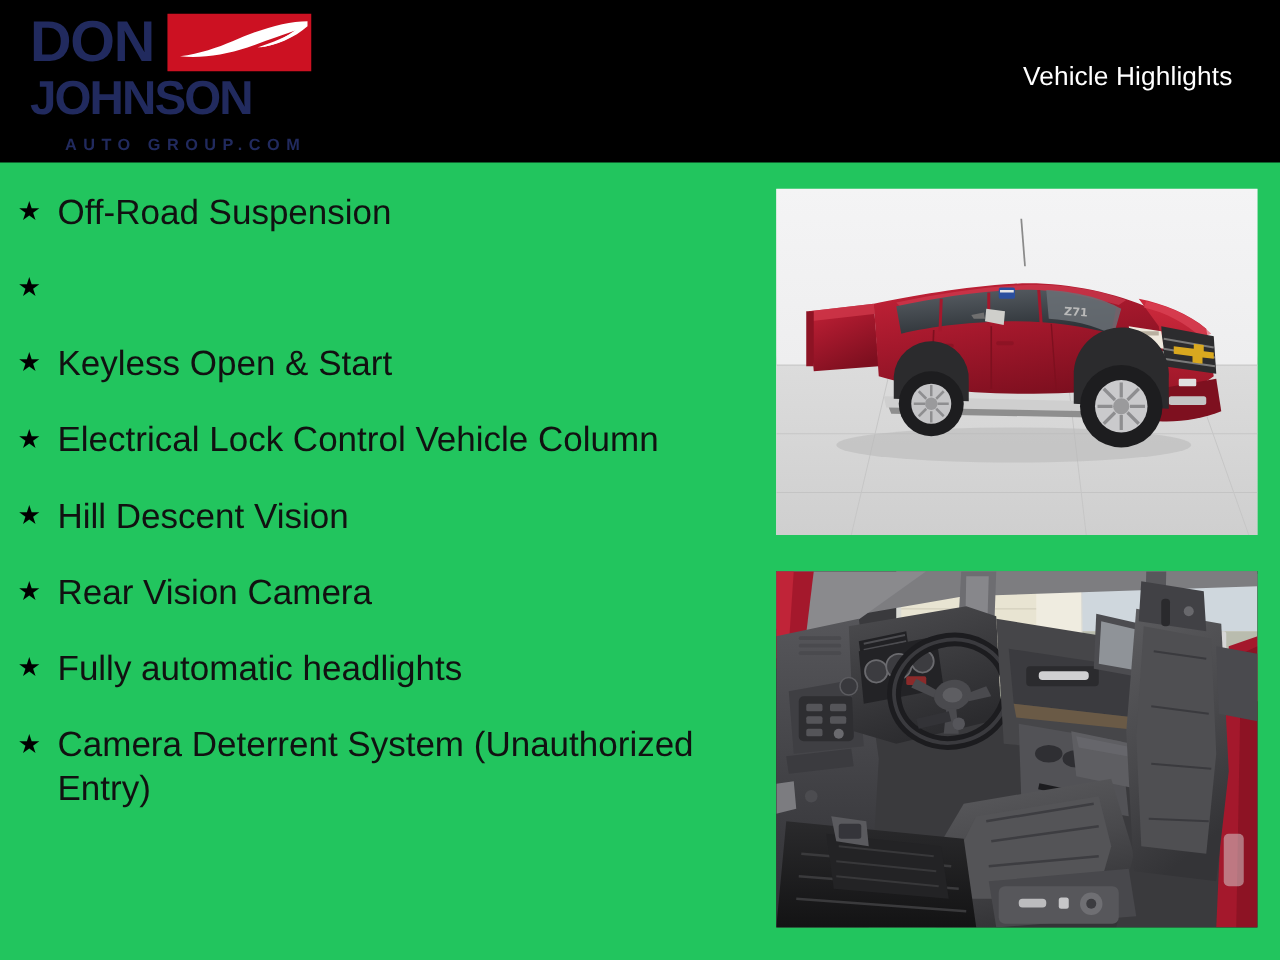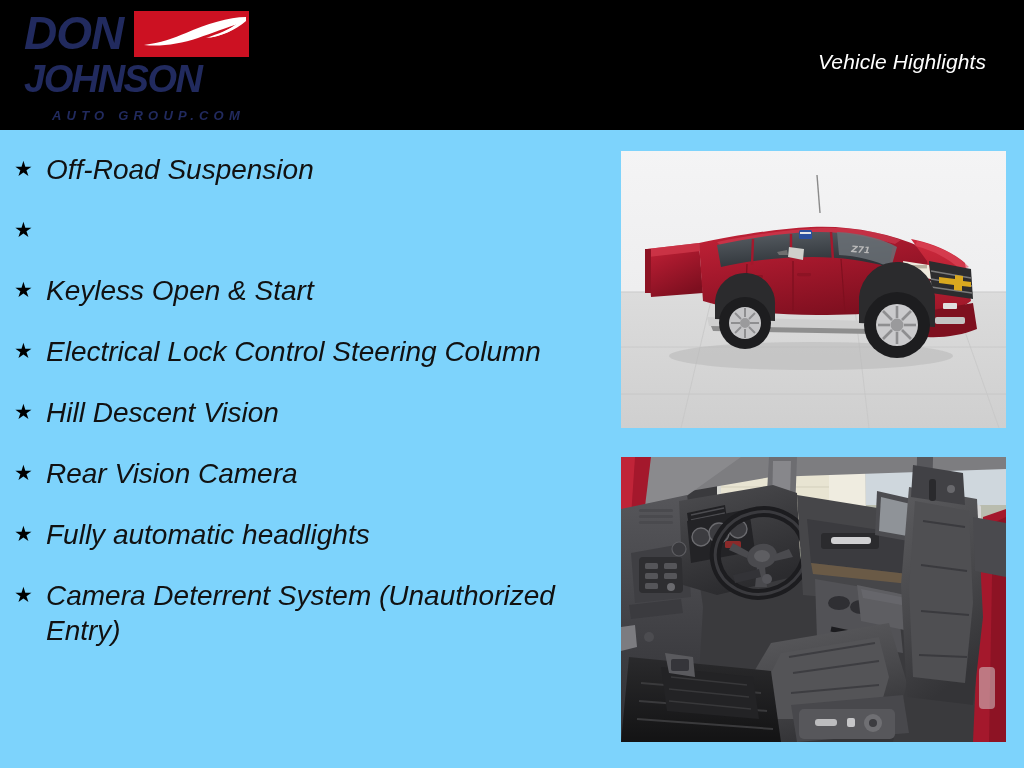--- a/index.html
+++ b/index.html
@@ -9,22 +9,21 @@
     height: 768px;
     background: #ffffff;
     font-family: "Liberation Sans", sans-serif;
     overflow: hidden;
   }
 
   .page {
     position: relative;
     width: 1024px;
     height: 768px;
-    background: #7dd3fc;
-    font-style: italic;
+    background: #22c55e;
   }
 
   
   .header {
     position: absolute;
     left: 0; top: 0;
     width: 1024px;
     height: 130px;
     background: #000000;
   }
@@ -195,21 +194,21 @@
       <span class="feature-bullet">★</span>
     </li>
 
     <li class="feature-item">
       <span class="feature-bullet">★</span>
       <span class="feature-label">Keyless Open &amp; Start</span>
     </li>
 
     <li class="feature-item">
       <span class="feature-bullet">★</span>
-      <span class="feature-label">Electrical Lock Control Steering Column</span>
+      <span class="feature-label">Electrical Lock Control Vehicle Column</span>
     </li>
 
     <li class="feature-item">
       <span class="feature-bullet">★</span>
       <span class="feature-label">Hill Descent Vision</span>
     </li>
 
     <li class="feature-item">
       <span class="feature-bullet">★</span>
       <span class="feature-label">Rear Vision Camera</span>

